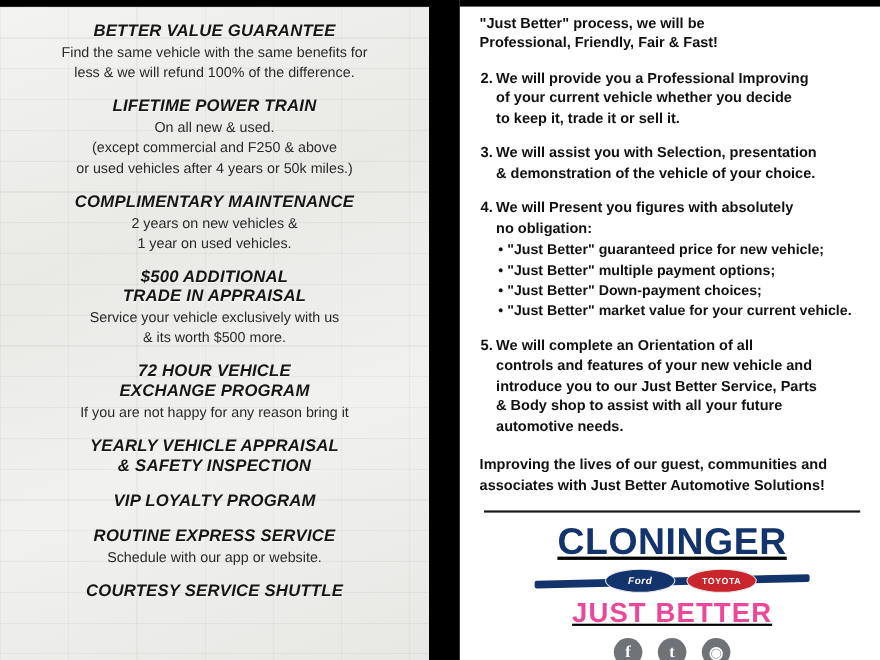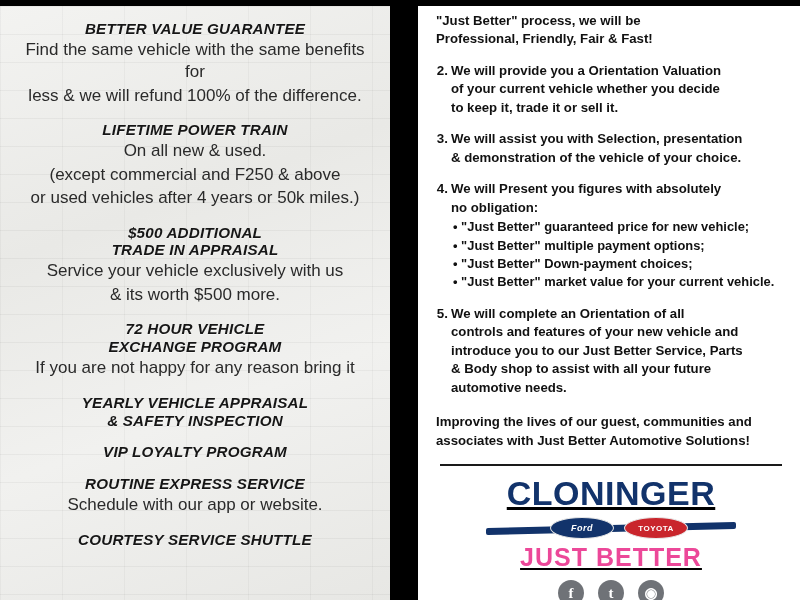--- a/index.html
+++ b/index.html
@@ -51,21 +51,21 @@
   .blk-title {
     font-style: italic;
     font-weight: bold;
     font-size: 15.2px;
     letter-spacing: 0.2px;
     line-height: 1.18;
     color: #161616;
     text-shadow: 0 1px 0 rgba(255,255,255,0.55);
   }
   .blk-line {
-    font-size: 17px;
+    font-size: 13px;
     line-height: 1.32;
     color: #2a2a2a;
     margin-top: 1px;
   }
   
   .gap {
     width: 28px;
     height: 600px;
     background: #000;
   }
@@ -226,20 +226,25 @@
         <div class="blk-line">less &amp; we will refund 100% of the difference.</div>
       </div>
 
       <div class="blk">
         <div class="blk-title">LIFETIME POWER TRAIN</div>
         <div class="blk-line">On all new &amp; used.</div>
         <div class="blk-line">(except commercial and F250 &amp; above</div>
         <div class="blk-line">or used vehicles after 4 years or 50k miles.)</div>
       </div>
 
+      <div class="blk">
+        <div class="blk-title">COMPLIMENTARY MAINTENANCE</div>
+        <div class="blk-line">2 years on new vehicles &amp;</div>
+        <div class="blk-line">1 year on used vehicles.</div>
+      </div>
 
       <div class="blk">
         <div class="blk-title">$500 ADDITIONAL</div>
         <div class="blk-title">TRADE IN APPRAISAL</div>
         <div class="blk-line">Service your vehicle exclusively with us</div>
         <div class="blk-line">&amp; its worth $500 more.</div>
       </div>
 
       <div class="blk">
         <div class="blk-title">72 HOUR VEHICLE</div>
@@ -273,21 +278,21 @@
   <div class="right-panel">
 
     <div class="r-top">
       <div class="r-line">"Just Better" process, we will be</div>
       <div class="r-line">Professional, Friendly, Fair &amp; Fast!</div>
     </div>
 
     <div class="num-item">
       <div class="num">2.</div>
       <div class="num-body">
-        <div class="t">We will provide you a Orientation Valuation</div>
+        <div class="t">We will provide you a Professional Improving</div>
         <div class="t">of your current vehicle whether you decide</div>
         <div class="t">to keep it, trade it or sell it.</div>
       </div>
     </div>
 
     <div class="num-item">
       <div class="num">3.</div>
       <div class="num-body">
         <div class="t">We will assist you with Selection, presentation</div>
         <div class="t">&amp; demonstration of the vehicle of your choice.</div>

